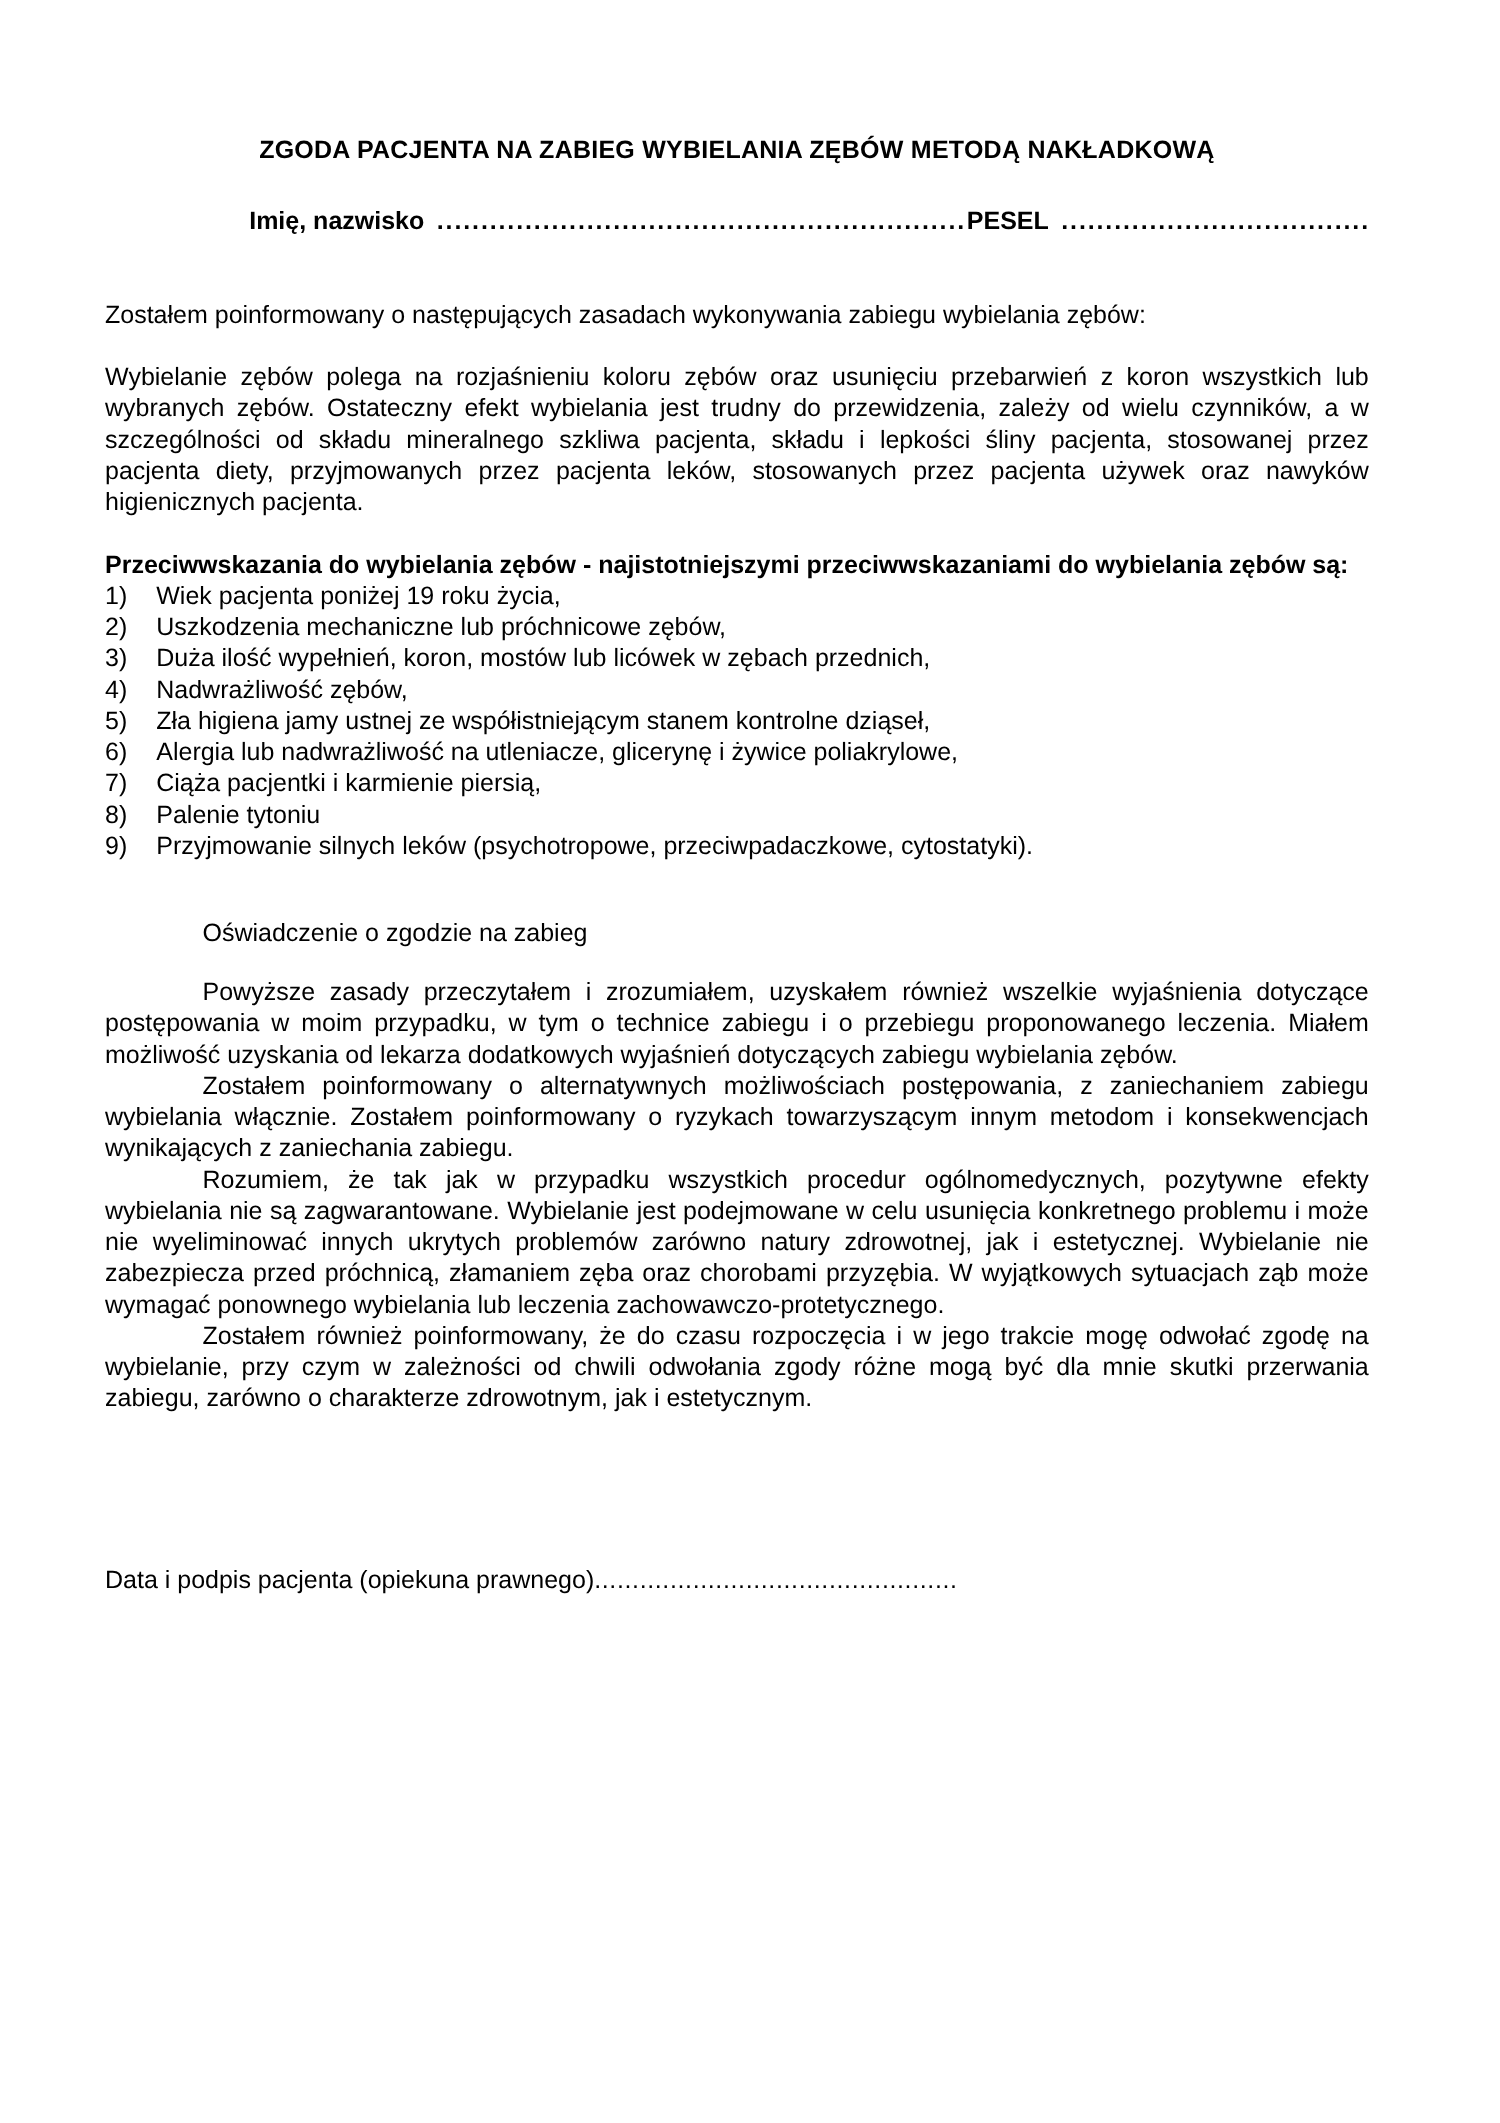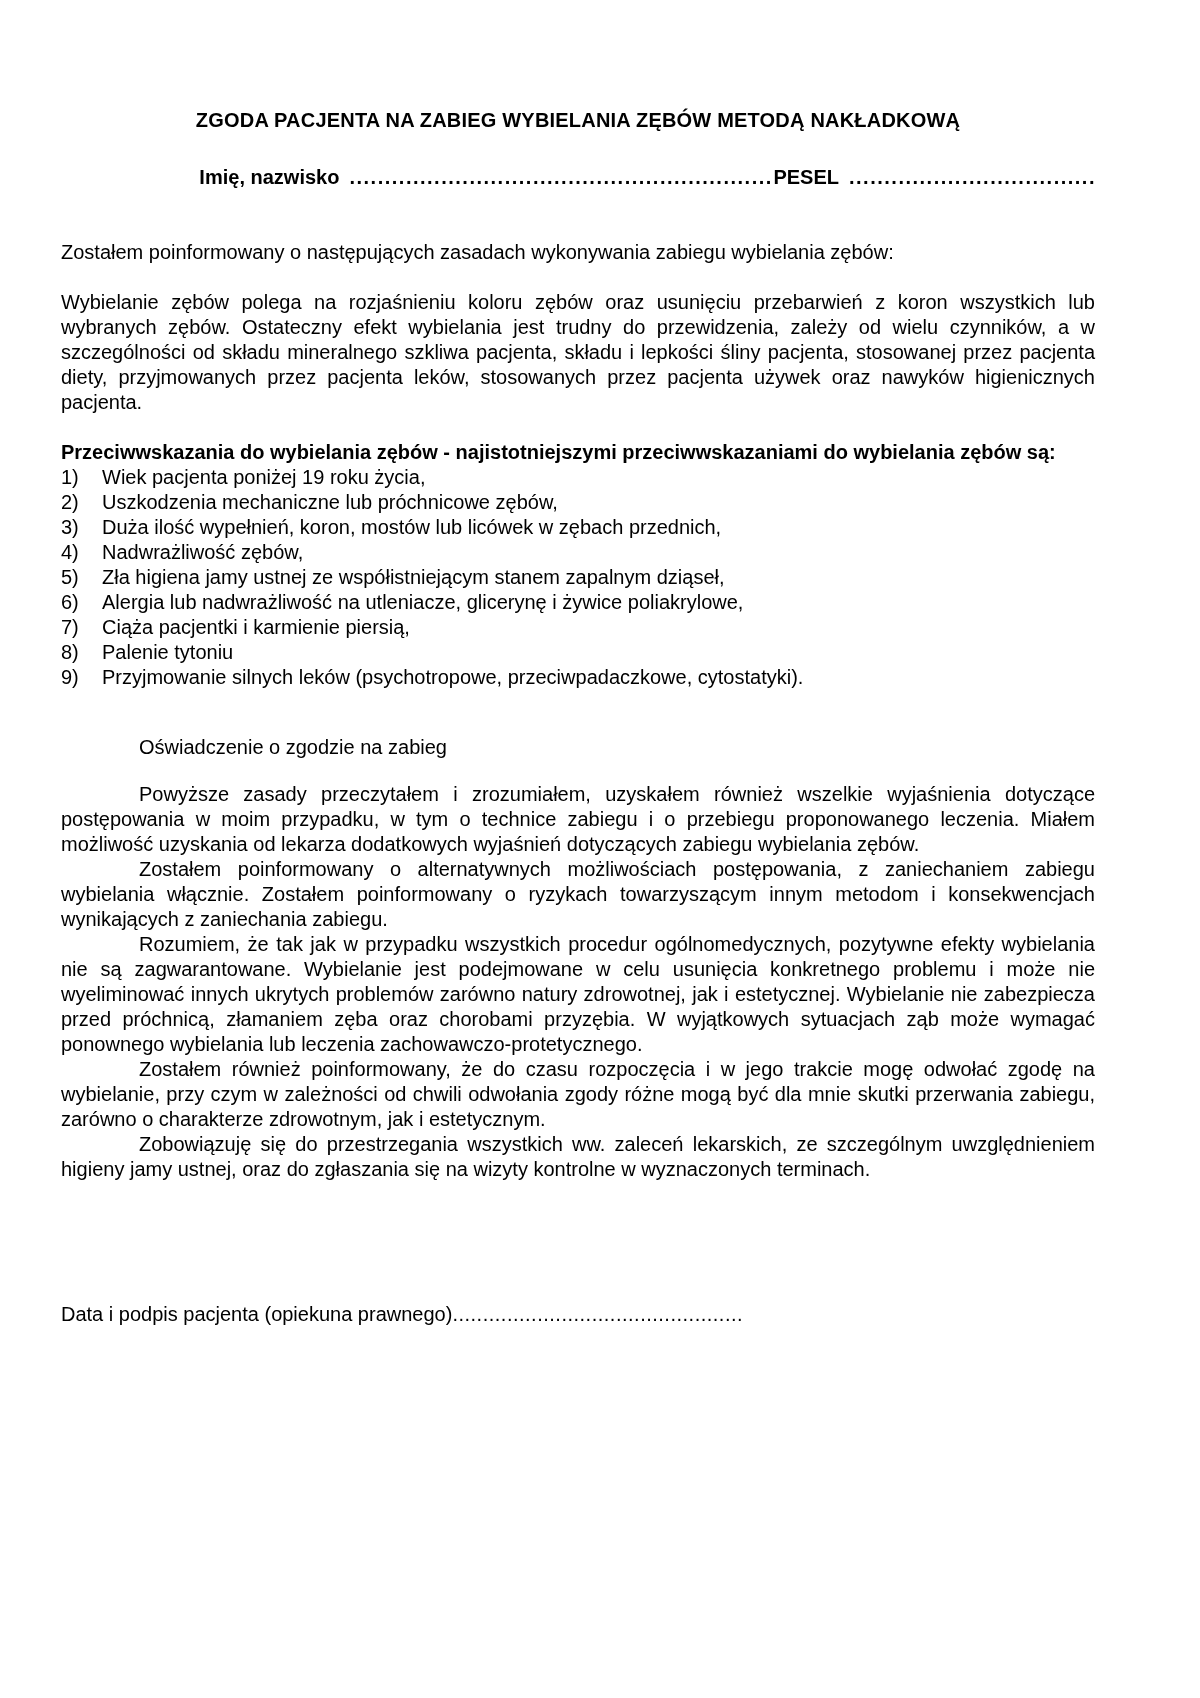--- a/index.html
+++ b/index.html
@@ -6,21 +6,21 @@
   body {
     width: 1200px;
     height: 1698px;
     background: #ffffff;
     color: #000000;
     font-family: "Liberation Sans", sans-serif;
     font-size: 20px;
     line-height: 25px;
     overflow: hidden;
   }
-  .page { padding: 108px 105px 0 61px; }
+  .page { padding: 108px 105px 0 84px; }
 
   .title {
     margin: 0;
     font-size: 20px;
     font-weight: bold;
     text-align: center;
     letter-spacing: 0.2px;
   }
 
   .name-row {
@@ -112,21 +112,21 @@
     <div class="contra-item">
       <span class="num">3)</span>
       <span class="txt">Duża ilość wypełnień, koron, mostów lub licówek w zębach przednich,</span>
     </div>
     <div class="contra-item">
       <span class="num">4)</span>
       <span class="txt">Nadwrażliwość zębów,</span>
     </div>
     <div class="contra-item">
       <span class="num">5)</span>
-      <span class="txt">Zła higiena jamy ustnej ze współistniejącym stanem zapalnym dziąseł,</span>
+      <span class="txt">Zła higiena jamy ustnej ze współistniejącym stanem kontrolne dziąseł,</span>
     </div>
     <div class="contra-item">
       <span class="num">6)</span>
       <span class="txt">Alergia lub nadwrażliwość na utleniacze, glicerynę i żywice poliakrylowe,</span>
     </div>
     <div class="contra-item">
       <span class="num">7)</span>
       <span class="txt">Ciąża pacjentki i karmienie piersią,</span>
     </div>
     <div class="contra-item">
@@ -139,21 +139,20 @@
     </div>
   </div>
 
   <p class="stmt-heading">Oświadczenie o zgodzie na zabieg</p>
 
   <div class="stmt">
     <p>Powyższe zasady przeczytałem i zrozumiałem, uzyskałem również wszelkie wyjaśnienia dotyczące postępowania w moim przypadku, w tym o technice zabiegu i o przebiegu proponowanego leczenia. Miałem możliwość uzyskania od lekarza dodatkowych wyjaśnień dotyczących zabiegu wybielania zębów.</p>
     <p>Zostałem poinformowany o alternatywnych możliwościach postępowania, z zaniechaniem zabiegu wybielania włącznie. Zostałem poinformowany o ryzykach towarzyszącym innym metodom i konsekwencjach wynikających z zaniechania zabiegu.</p>
     <p>Rozumiem, że tak jak w przypadku wszystkich procedur ogólnomedycznych, pozytywne efekty wybielania nie są zagwarantowane. Wybielanie jest podejmowane w celu usunięcia konkretnego problemu i może nie wyeliminować innych ukrytych problemów zarówno natury zdrowotnej, jak i estetycznej. Wybielanie nie zabezpiecza przed próchnicą, złamaniem zęba oraz chorobami przyzębia. W wyjątkowych sytuacjach ząb może wymagać ponownego wybielania lub leczenia zachowawczo-protetycznego.</p>
     <p>Zostałem również poinformowany, że do czasu rozpoczęcia i w jego trakcie mogę odwołać zgodę na wybielanie, przy czym w zależności od chwili odwołania zgody różne mogą być dla mnie skutki przerwania zabiegu, zarówno o charakterze zdrowotnym, jak i estetycznym.</p>
-    <p>Zobowiązuję się do przestrzegania wszystkich ww. zaleceń lekarskich, ze szczególnym uwzględnieniem higieny jamy ustnej, oraz do zgłaszania się na wizyty kontrolne w wyznaczonych terminach.</p>
   </div>
 
   <div class="sig-row">
     <span>Data i podpis pacjenta (opiekuna prawnego)</span>
     <span class="dots dots-sig">........................................................................................................................................................</span>
   </div>
 
 </div>
 
 </body></html>

